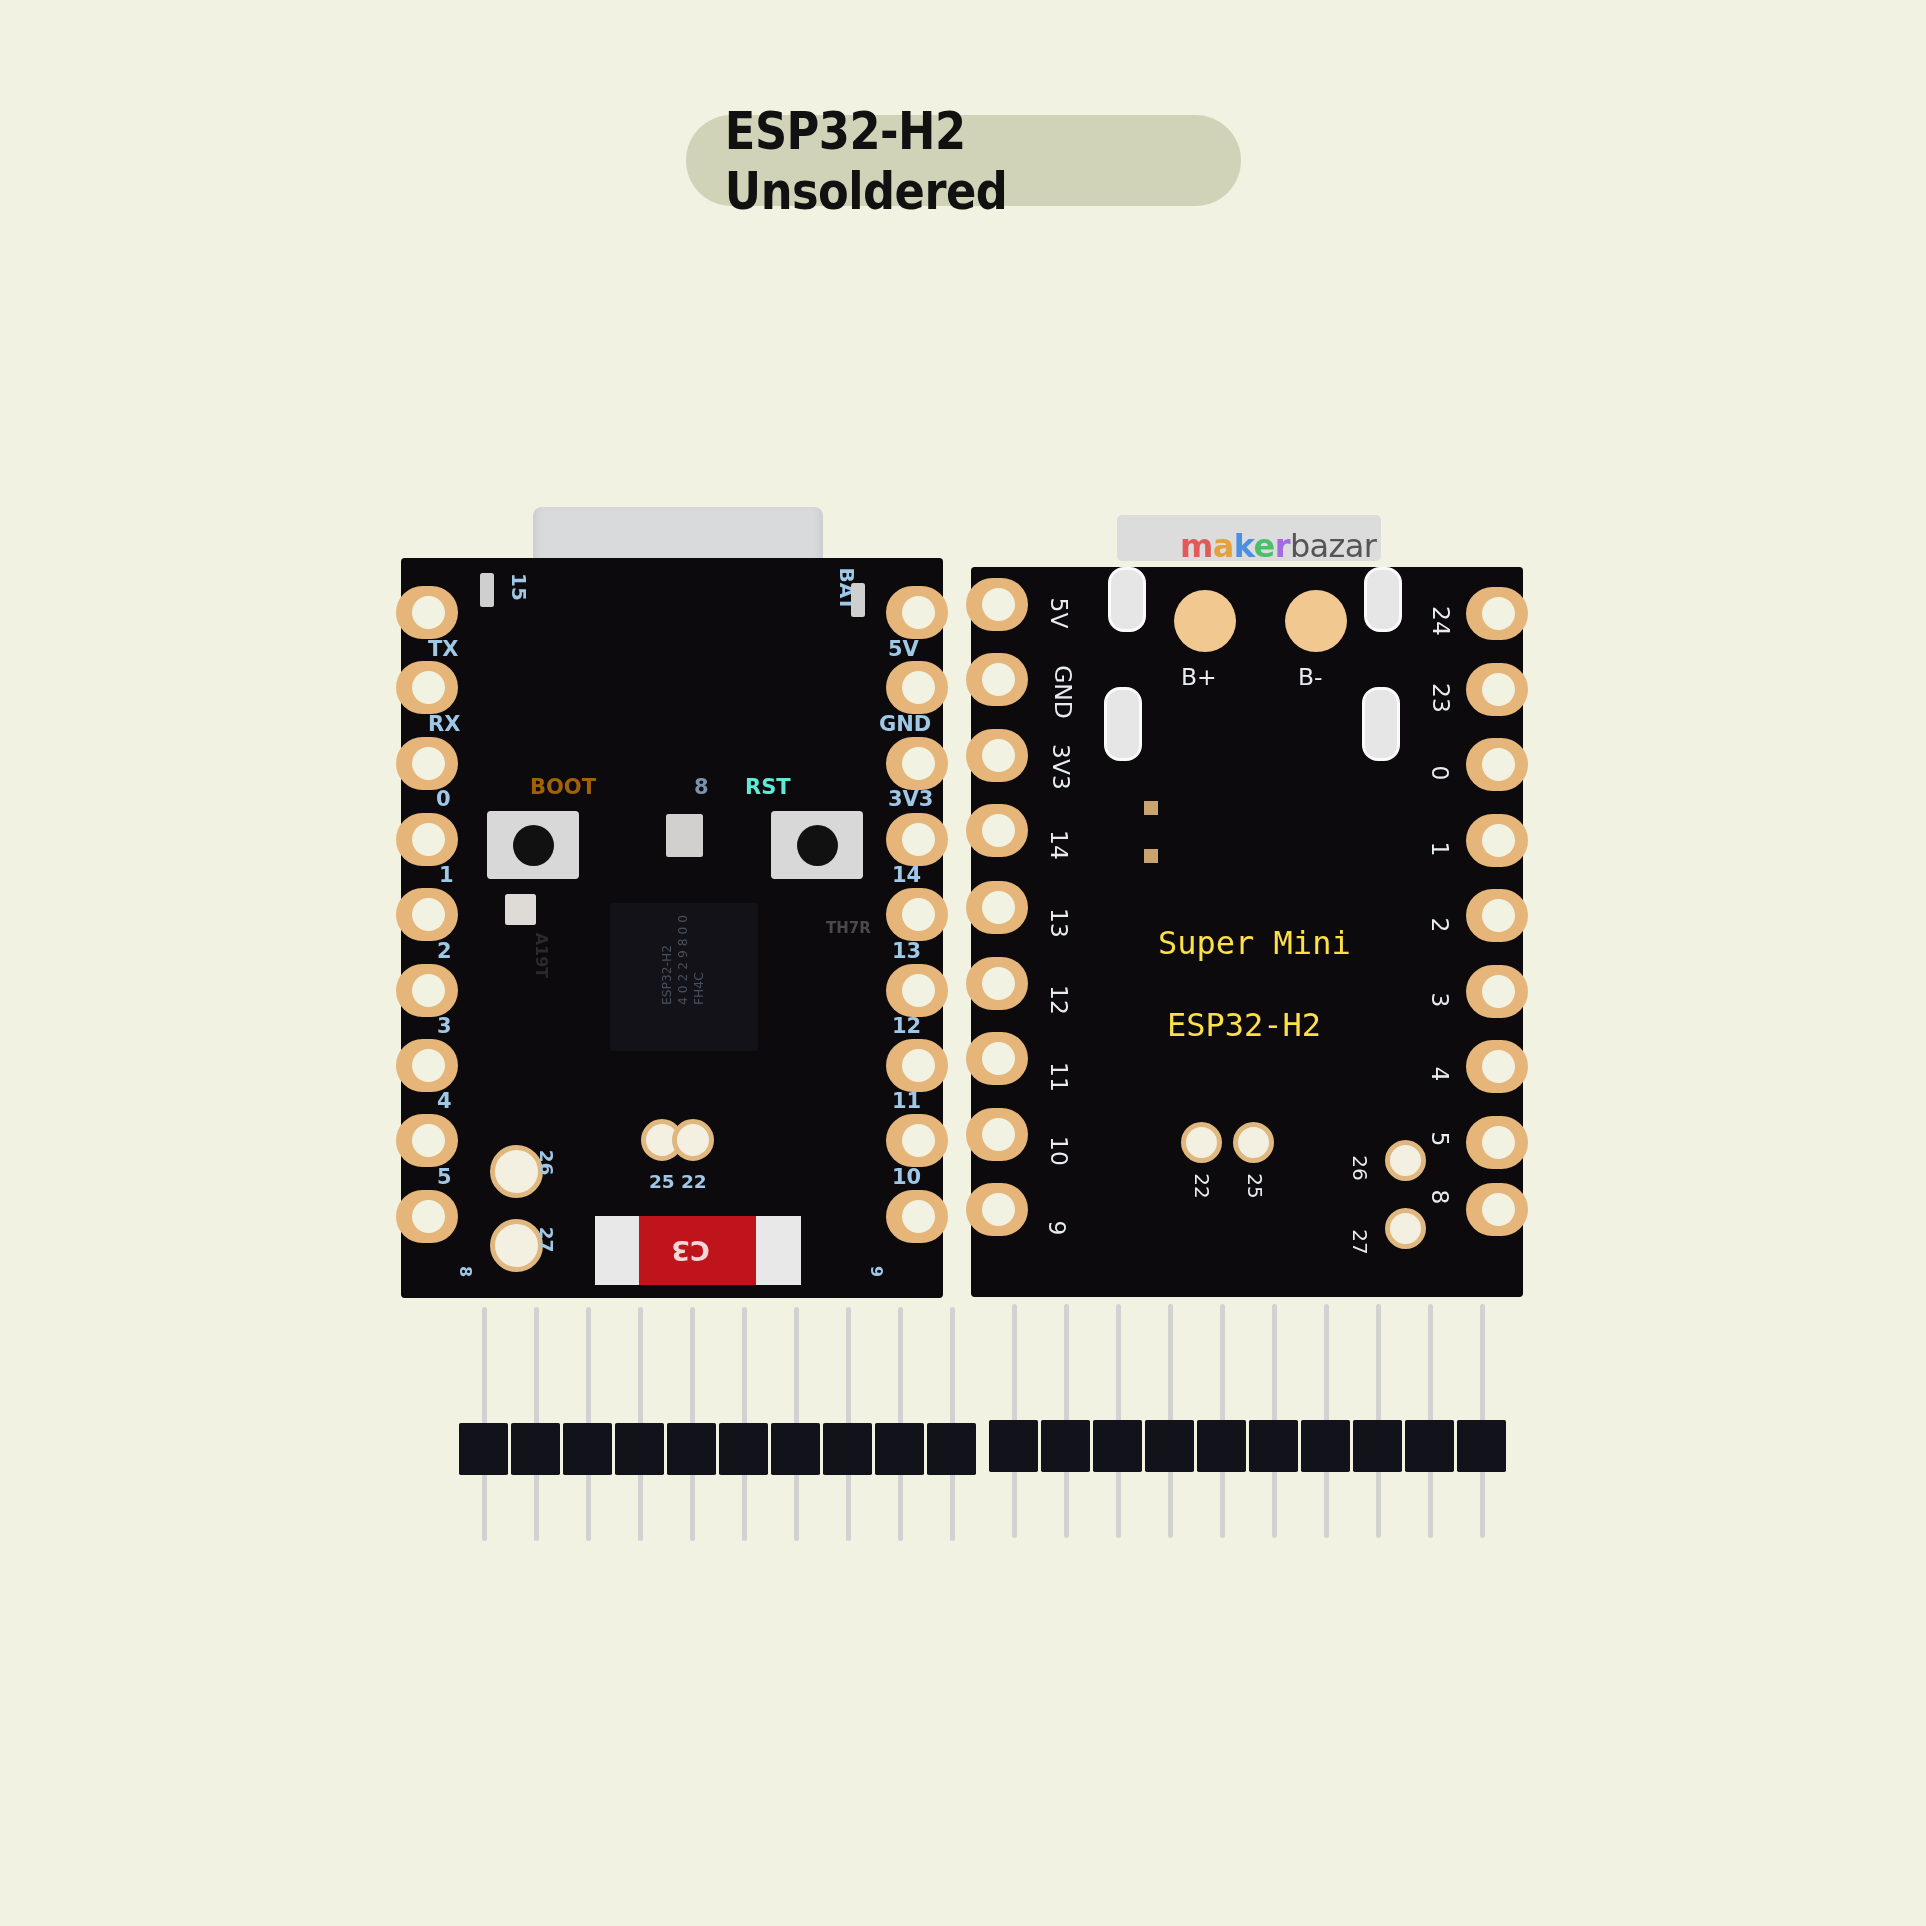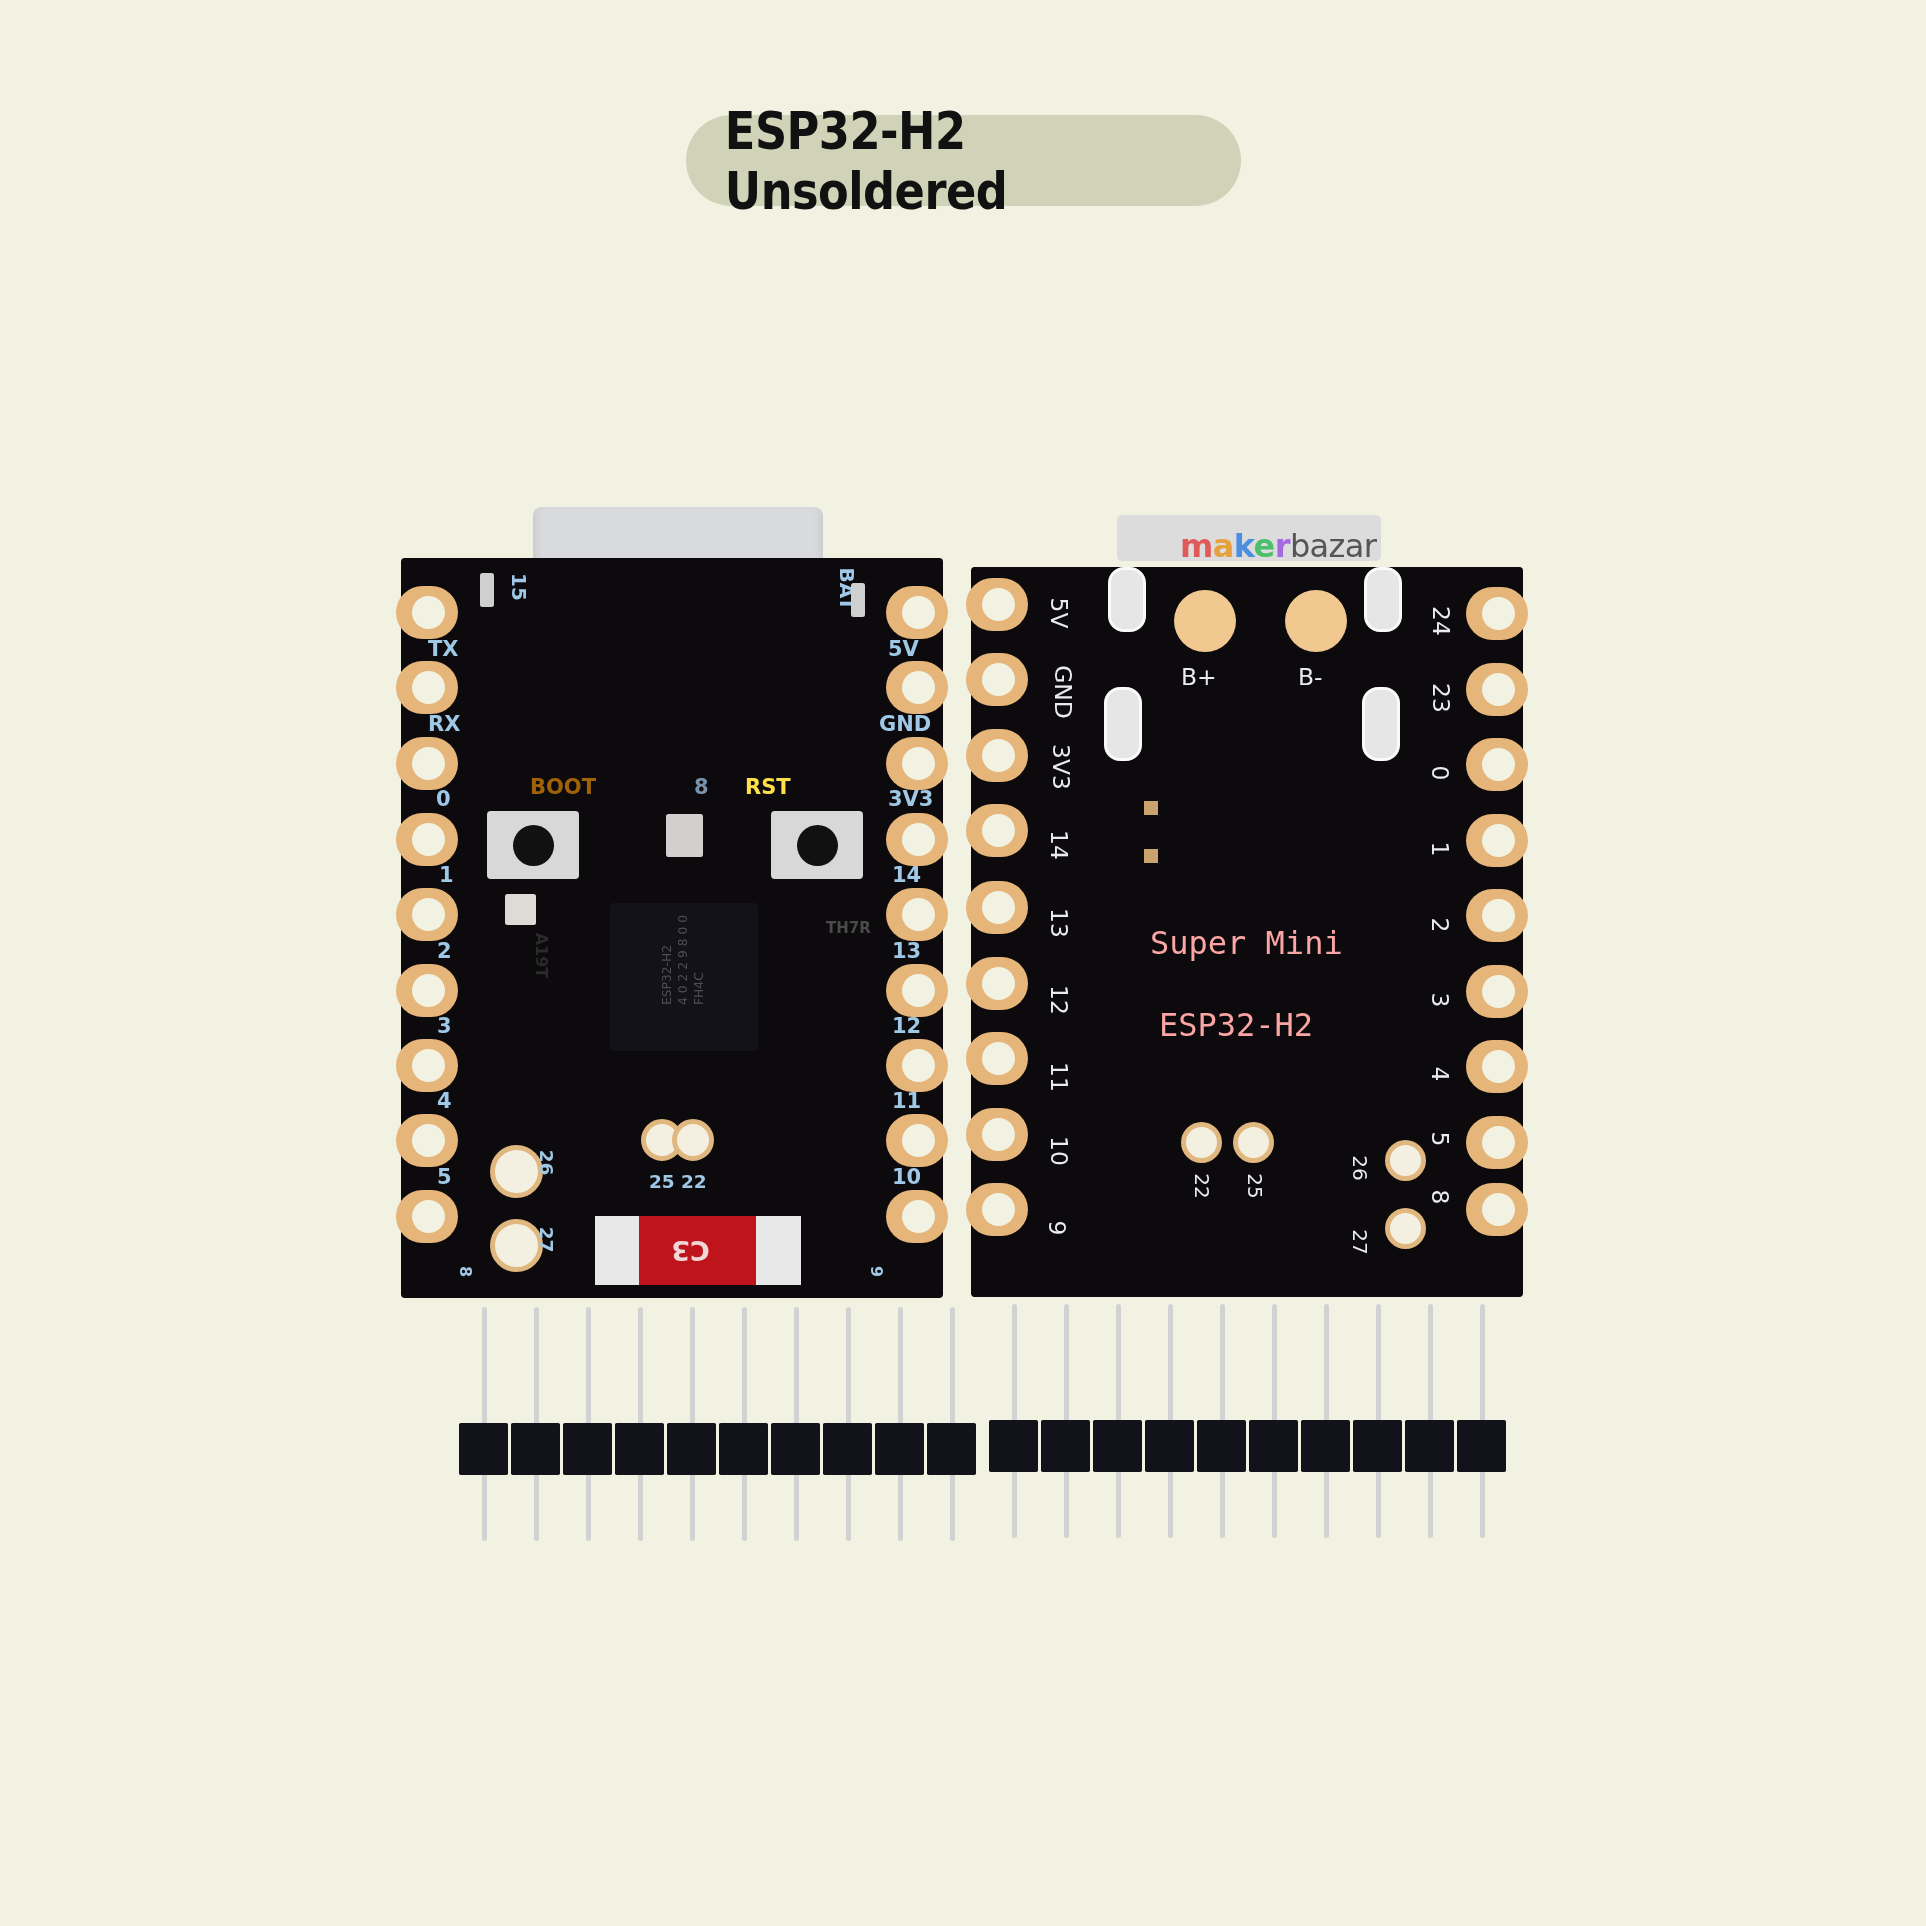--- a/index.html
+++ b/index.html
@@ -27,21 +27,21 @@
   .pad-gold{position:absolute;width:62px;height:62px;border-radius:50%;background:#f1c990;}
   .oval{position:absolute;width:32px;height:59px;border-radius:16px;background:#e6e6e6;border:3.7px solid #fafafa;}
   .antenna{position:absolute;left:595px;top:1216px;width:206px;height:69px;background:#e8e8e8;}
   .antenna .red{position:absolute;left:44px;top:0;width:117px;height:69px;background:#c0141c;}
   .antenna .c3{position:absolute;left:71px;top:18.5px;width:49px;height:31px;color:#f0d8d8;font-size:27px;font-weight:bold;transform:rotate(180deg);text-align:center;}
   .logo{position:absolute;left:1180px;top:527px;font-size:32px;font-weight:bold;letter-spacing:-0.6px;}
   .header-row{position:absolute;display:flex;}
   .hdr-pin{position:relative;width:52px;height:234px;}
   .hdr-pin .wire{position:absolute;left:23.4px;top:0;width:5px;height:234px;background:#d2d2d2;border-radius:2.5px;}
   .hdr-pin .blk{position:absolute;left:0;top:116px;width:49px;height:52px;background:#12121a;border-radius:1.8px;}
-  .silk-w{position:absolute;color:#fca5a5;font-size:32px;font-family:"DejaVu Sans Mono",monospace;}
+  .silk-w{position:absolute;color:#fde047;font-size:32px;font-family:"DejaVu Sans Mono",monospace;margin-left:8px;}
 </style>
 </head>
 <body>
 
 <div class="title-pill">
   <span>ESP32-H2 Unsoldered</span>
 </div>
 
 <div class="usb">
   <div style="position:absolute;left:73px;top:153px;width:27px;height:16px;border-radius:50%;background:#bfbfbf;"></div>
@@ -90,21 +90,21 @@
   <span class="lbl" style="left:491px;top:607px">10</span>
   <span class="lbl rot90" style="left:470px;top:704px;font-size:16px">9</span>
 
   <span class="lbl rot90" style="left:104px;top:17px;font-size:20px">15</span>
 
   <div class="smd" style="left:79px;top:15.4px;width:13.6px;height:34px"></div>
   <div class="smd" style="left:450px;top:25px;width:13.6px;height:34px"></div>
 
   <span class="lbl" style="left:129px;top:217px;color:#a16207">BOOT</span>
   <span class="lbl" style="left:293px;top:217px;color:#7a93ad">8</span>
-  <span class="lbl" style="left:344px;top:217px;color:#fde047">RST</span>
+  <span class="lbl" style="left:344px;top:217px;color:#5eead4">RST</span>
 
   <div class="button" style="left:86px;top:253px"></div>
   <div class="button" style="left:370px;top:253px"></div>
   <div class="smd" style="left:265px;top:256px;width:37px;height:43px;background:#d2cfcf"></div>
 
   <div class="smd" style="left:104px;top:336px;width:31px;height:31px;background:#dedad6"></div>
   <span class="lbl" style="left:118px;top:388px;color:#2a2a2a;font-size:16px;transform:rotate(90deg)">A19T</span>
   <span class="lbl" style="left:425px;top:361px;color:#4a4a4a;font-size:15px">TH7R</span>
 
   <div class="hole" style="left:89px;top:587px"></div>

